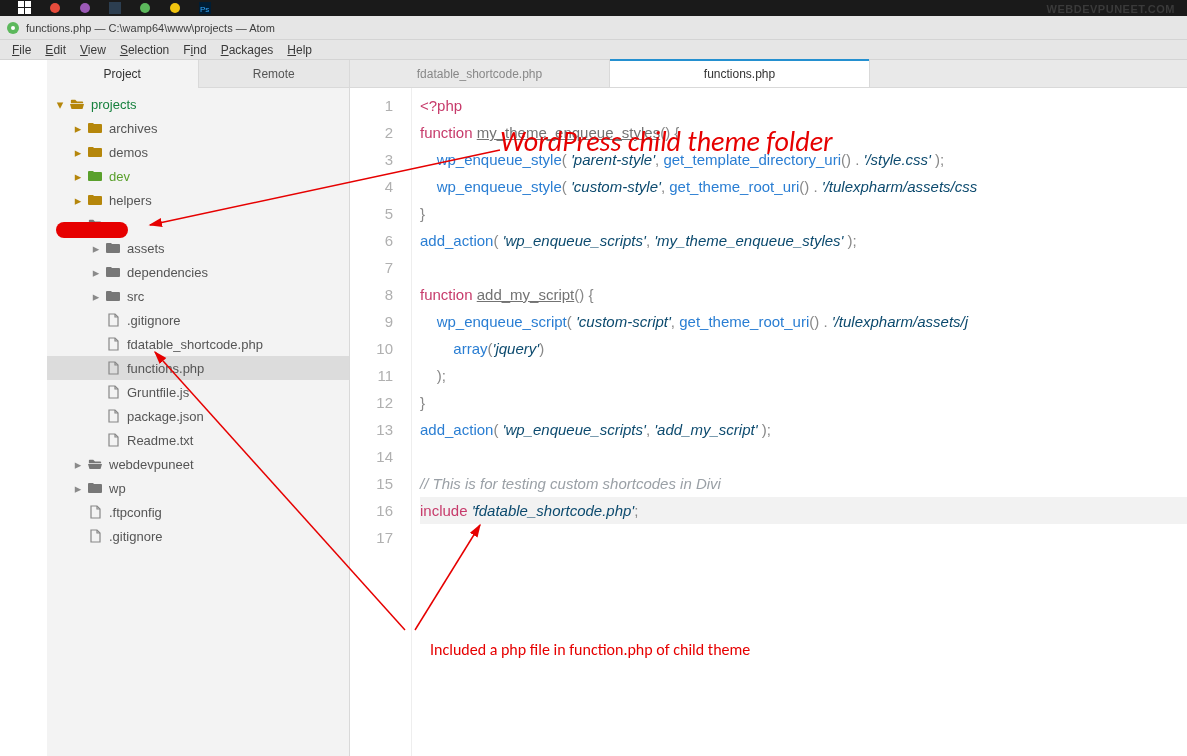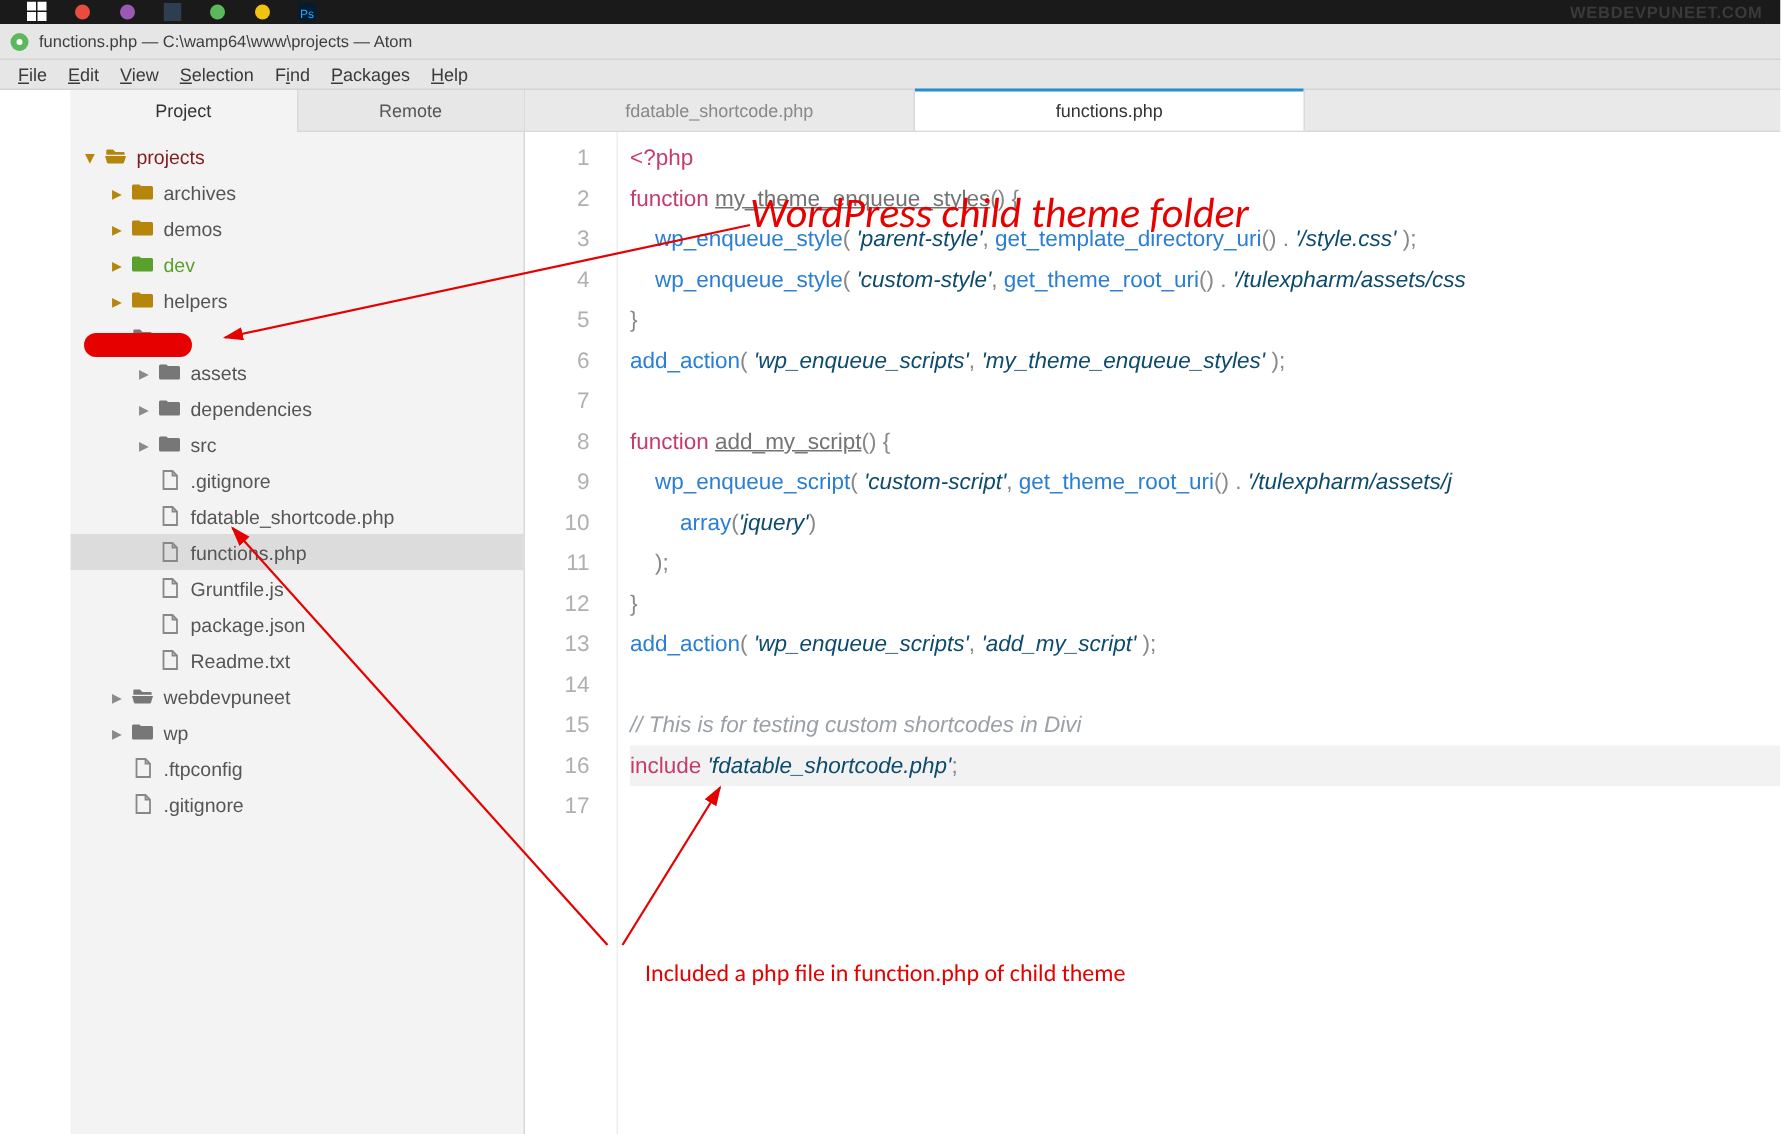--- a/index.html
+++ b/index.html
@@ -153,21 +153,21 @@
     <div class="tree">
 
       <div class="tree-row ind-0">
         <span class="tw">▾</span>
         <span class="ic folder-open">
             <svg width="14" height="14" viewBox="0 0 16 16" fill="currentColor">
               <path d="M1 4a1 1 0 011-1h4l2 2h6a1 1 0 011 1v1H1V4z"></path>
               <path d="M0 8h16l-1.5 5a1 1 0 01-1 .8H2.5a1 1 0 01-1-.8L0 8z"></path>
             </svg>
           </span>
-        <span class="lbl" style="color:#7f1d1d">projects</span>
+        <span class="lbl" style="color:#15803d">projects</span>
       </div>
 
       <div class="tree-row ind-1">
         <span class="tw">▸</span>
         <span class="ic folder-open">
             <svg width="14" height="12" fill="currentColor">
               <path d="M0 2a1 1 0 011-1h4l1 1h7a1 1 0 011 1v7a1 1 0 01-1 1H1a1 1 0 01-1-1V2z"></path>
             </svg>
           </span>
         <span class="lbl">archives</span>

